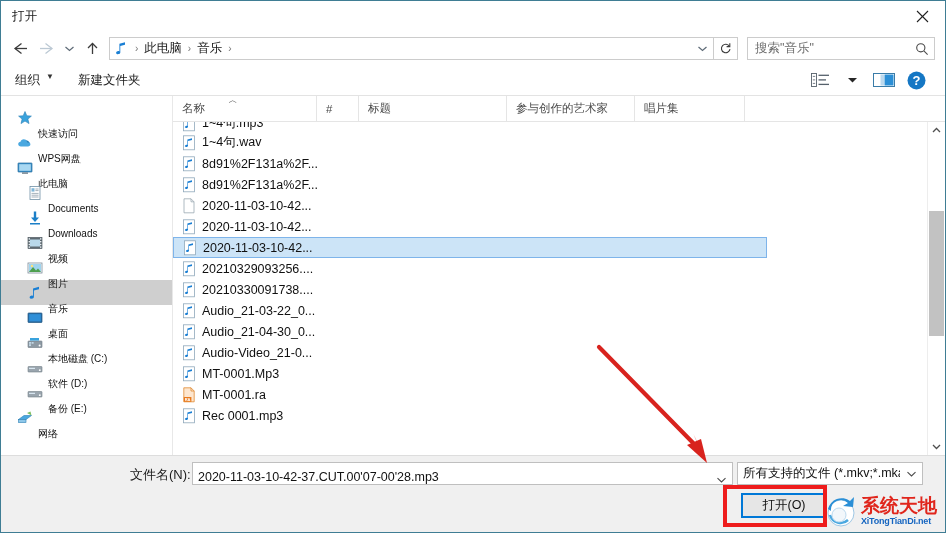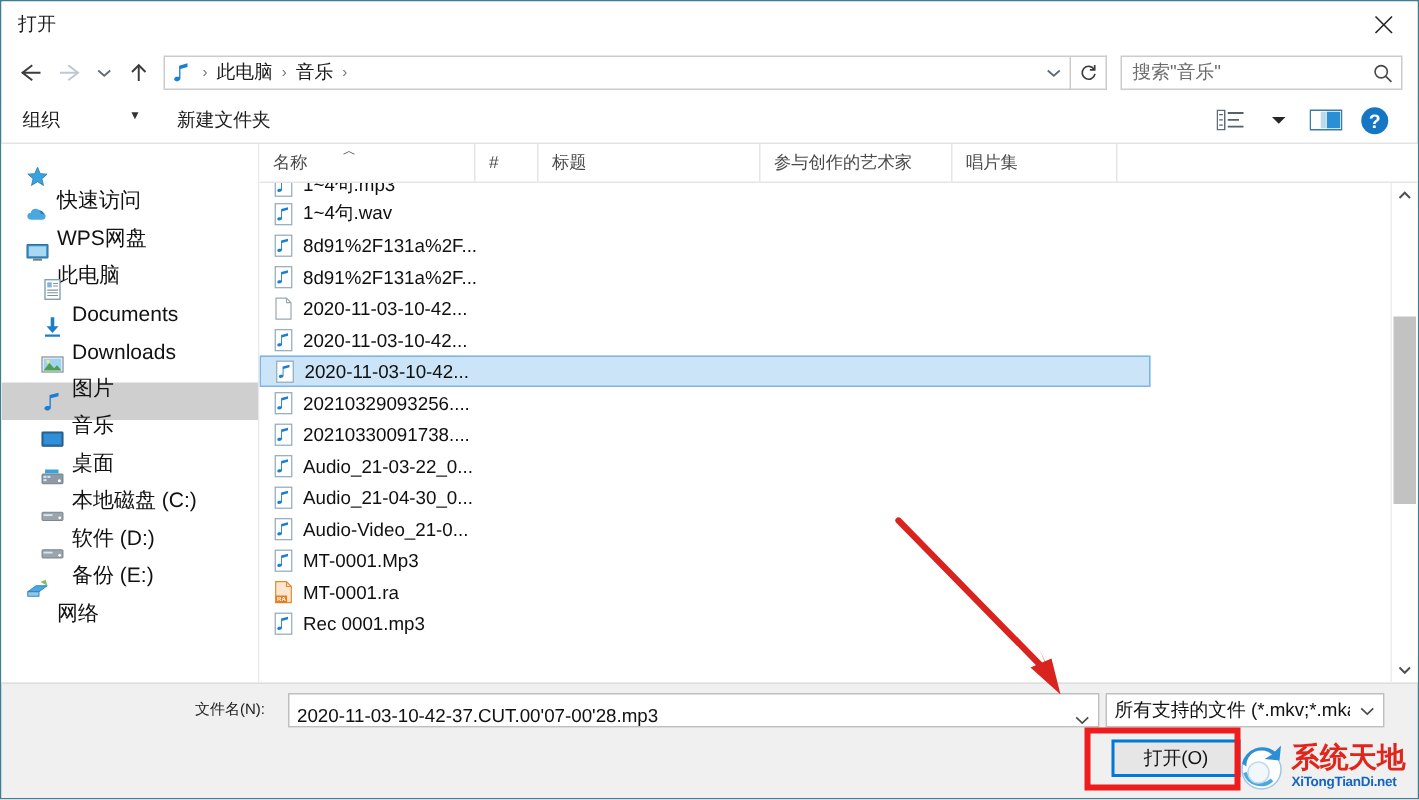--- a/index.html
+++ b/index.html
@@ -147,21 +147,20 @@
     background: #ffffff;
     border-bottom: 1px solid #e3e3e3;
   }
   .cmd-item {
     font-size: 12.5px;
     color: #1b1b1b;
     margin-right: 24px;
     display: flex;
     cursor: default;
     white-space: nowrap;
-    gap: 40px;
   }
   .cmd-caret {
     margin-left: 6px;
     font-size: 8px;
     color: #333;
   }
   .cmd-right {
     margin-left: auto;
     display: flex;
     align-items: center;
@@ -204,21 +203,21 @@
   .side-item.indent { padding-left: 26px; }
   .side-item.selected { background: #cfcfcf; }
   .side-ico {
     width: 21px;
     display: flex;
     align-items: center;
     justify-content: flex-start;
     flex: none;
   }
   .side-label {
-    font-size: 14px;
+    font-size: 10px;
     color: #111111;
     margin-top: 32px;
   }
 
   
   .filepane {
     flex: 1;
     display: flex;
     flex-direction: column;
     min-width: 0;
@@ -333,21 +332,21 @@
   .bottom {
     height: 76px;
     min-height: 76px;
     background: #f0f0f0;
     border-top: 1px solid #dddddd;
     position: relative;
   }
   .fn-label {
     position: absolute;
     left: 129px; top: 10px;
-    font-size: 10px;
+    font-size: 13px;
     color: #1b1b1b;
     white-space: nowrap;
   }
   .fn-input {
     position: absolute;
     left: 191px; top: 6px;
     width: 541px; height: 23px;
     background: #ffffff;
     border: 1px solid #bfbfbf;
     box-sizing: border-box;
@@ -609,20 +608,37 @@
         </div>
         <div class="side-item indent">
           <span class="side-ico">
             <svg width="16" height="16" viewBox="0 0 16 16">
               <path d="M8 1.5 L8 9" stroke="#1b7fc7" stroke-width="2.4"></path>
               <path d="M4 7.5 L8 12 L12 7.5 Z" fill="#1b7fc7"></path>
               <rect x="3" y="13" width="10" height="1.5" fill="#1b7fc7"></rect>
             </svg>
           </span>
           <span class="side-label">Downloads</span>
+        </div>
+        <div class="side-item indent">
+          <span class="side-ico">
+            <svg width="16" height="16" viewBox="0 0 16 16">
+              <rect x="1" y="2.5" width="14" height="11" fill="#5e6b73" stroke="#3f4a52" stroke-width="0.6"></rect>
+              <rect x="3" y="4.5" width="10" height="7" fill="#b8d8ea"></rect>
+              <rect x="1.6" y="3.2" width="1.4" height="1.4" fill="#e8eef2"></rect>
+              <rect x="1.6" y="6" width="1.4" height="1.4" fill="#e8eef2"></rect>
+              <rect x="1.6" y="8.8" width="1.4" height="1.4" fill="#e8eef2"></rect>
+              <rect x="1.6" y="11.4" width="1.4" height="1.4" fill="#e8eef2"></rect>
+              <rect x="13" y="3.2" width="1.4" height="1.4" fill="#e8eef2"></rect>
+              <rect x="13" y="6" width="1.4" height="1.4" fill="#e8eef2"></rect>
+              <rect x="13" y="8.8" width="1.4" height="1.4" fill="#e8eef2"></rect>
+              <rect x="13" y="11.4" width="1.4" height="1.4" fill="#e8eef2"></rect>
+            </svg>
+          </span>
+          <span class="side-label">视频</span>
         </div>
         <div class="side-item indent">
           <span class="side-ico">
             <svg width="16" height="16" viewBox="0 0 16 16">
               <rect x="1" y="3" width="14" height="10" fill="#ffffff" stroke="#7a8c99" stroke-width="0.8"></rect>
               <rect x="2" y="4" width="12" height="8" fill="#9fd4ef"></rect>
               <path d="M2 12 L6 7 L9 10.5 L11 8.5 L14 12 Z" fill="#4e9f4e"></path>
               <circle cx="5" cy="6" r="1.2" fill="#ffe27a"></circle>
             </svg>
           </span>

